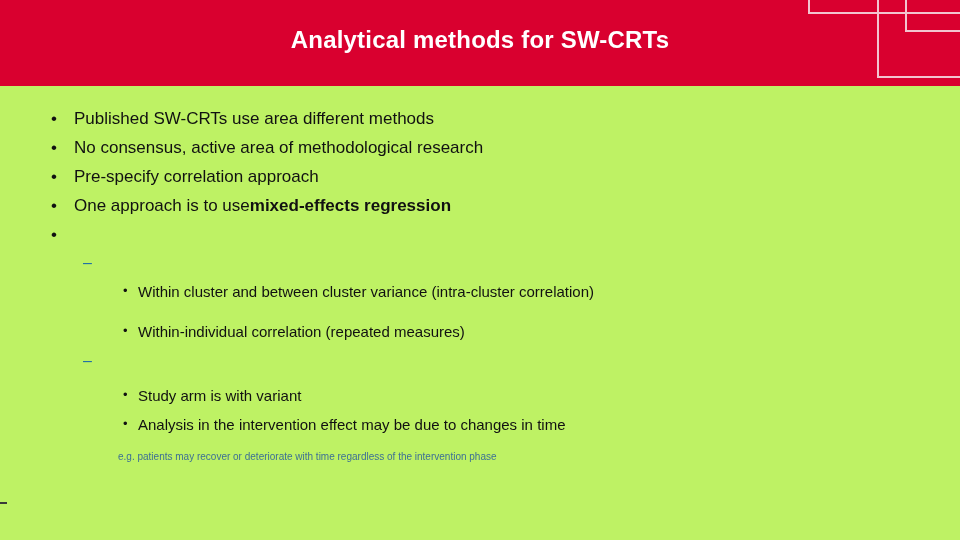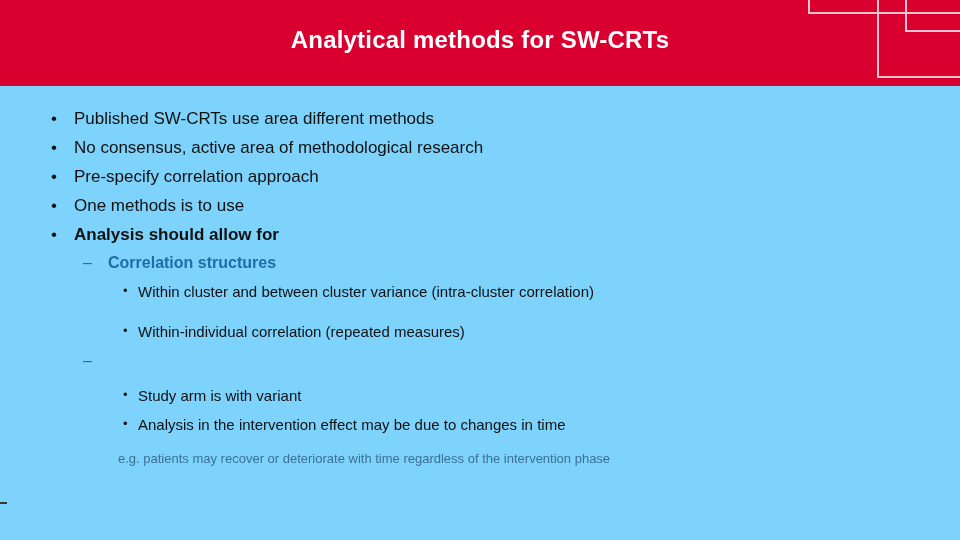--- a/index.html
+++ b/index.html
@@ -11,21 +11,21 @@
     height: 540px;
     background: #ffffff;
     font-family: "Liberation Sans", sans-serif;
     overflow: hidden;
     position: relative;
   }
   #slide {
     position: relative;
     width: 960px;
     height: 540px;
-    background: #7dd3fc;
+    background: #bef264;
     overflow: hidden;
   }
 
   
   .header-band {
     position: absolute;
     left: 0;
     top: 0;
     width: 960px;
     height: 86px;
@@ -129,21 +129,21 @@
   }
   .l3 .marker {
     width: 15px;
     flex: 0 0 15px;
     font-size: 13px;
     color: #111111;
   }
 
   .note {
     position: absolute;
-    font-size: 13px;
+    font-size: 10px;
     color: #3d7094;
     line-height: 1.0;
     white-space: nowrap;
   }
 
   
   .corner-dash {
     position: absolute;
     left: 0px;
     top: 502px;
@@ -182,31 +182,30 @@
       <span class="txt">No consensus, active area of methodological research</span>
     </div>
 
     <div class="l1" style="left:51px; top:82px;">
       <span class="marker">•</span>
       <span class="txt">Pre-specify correlation approach</span>
     </div>
 
     <div class="l1" style="left:51px; top:111px;">
       <span class="marker">•</span>
-      <span class="txt">One methods is to use </span>
+      <span class="txt">One approach is to use </span>
+        <b>mixed-effects regression</b>
     </div>
 
     <div class="l1 bold" style="left:51px; top:140px;">
       <span class="marker">•</span>
-      <span class="txt">Analysis should allow for</span>
     </div>
 
     <div class="l2" style="left:83px; top:169px;">
       <span class="marker">–</span>
-      <span class="txt">Correlation structures</span>
     </div>
 
     <div class="l3" style="left:123px; top:198px;">
       <span class="marker">•</span>
       <span class="txt">Within cluster and between cluster variance (intra-cluster correlation)</span>
     </div>
 
     <div class="l3" style="left:123px; top:238px;">
       <span class="marker">•</span>
       <span class="txt">Within-individual correlation (repeated measures)</span>

